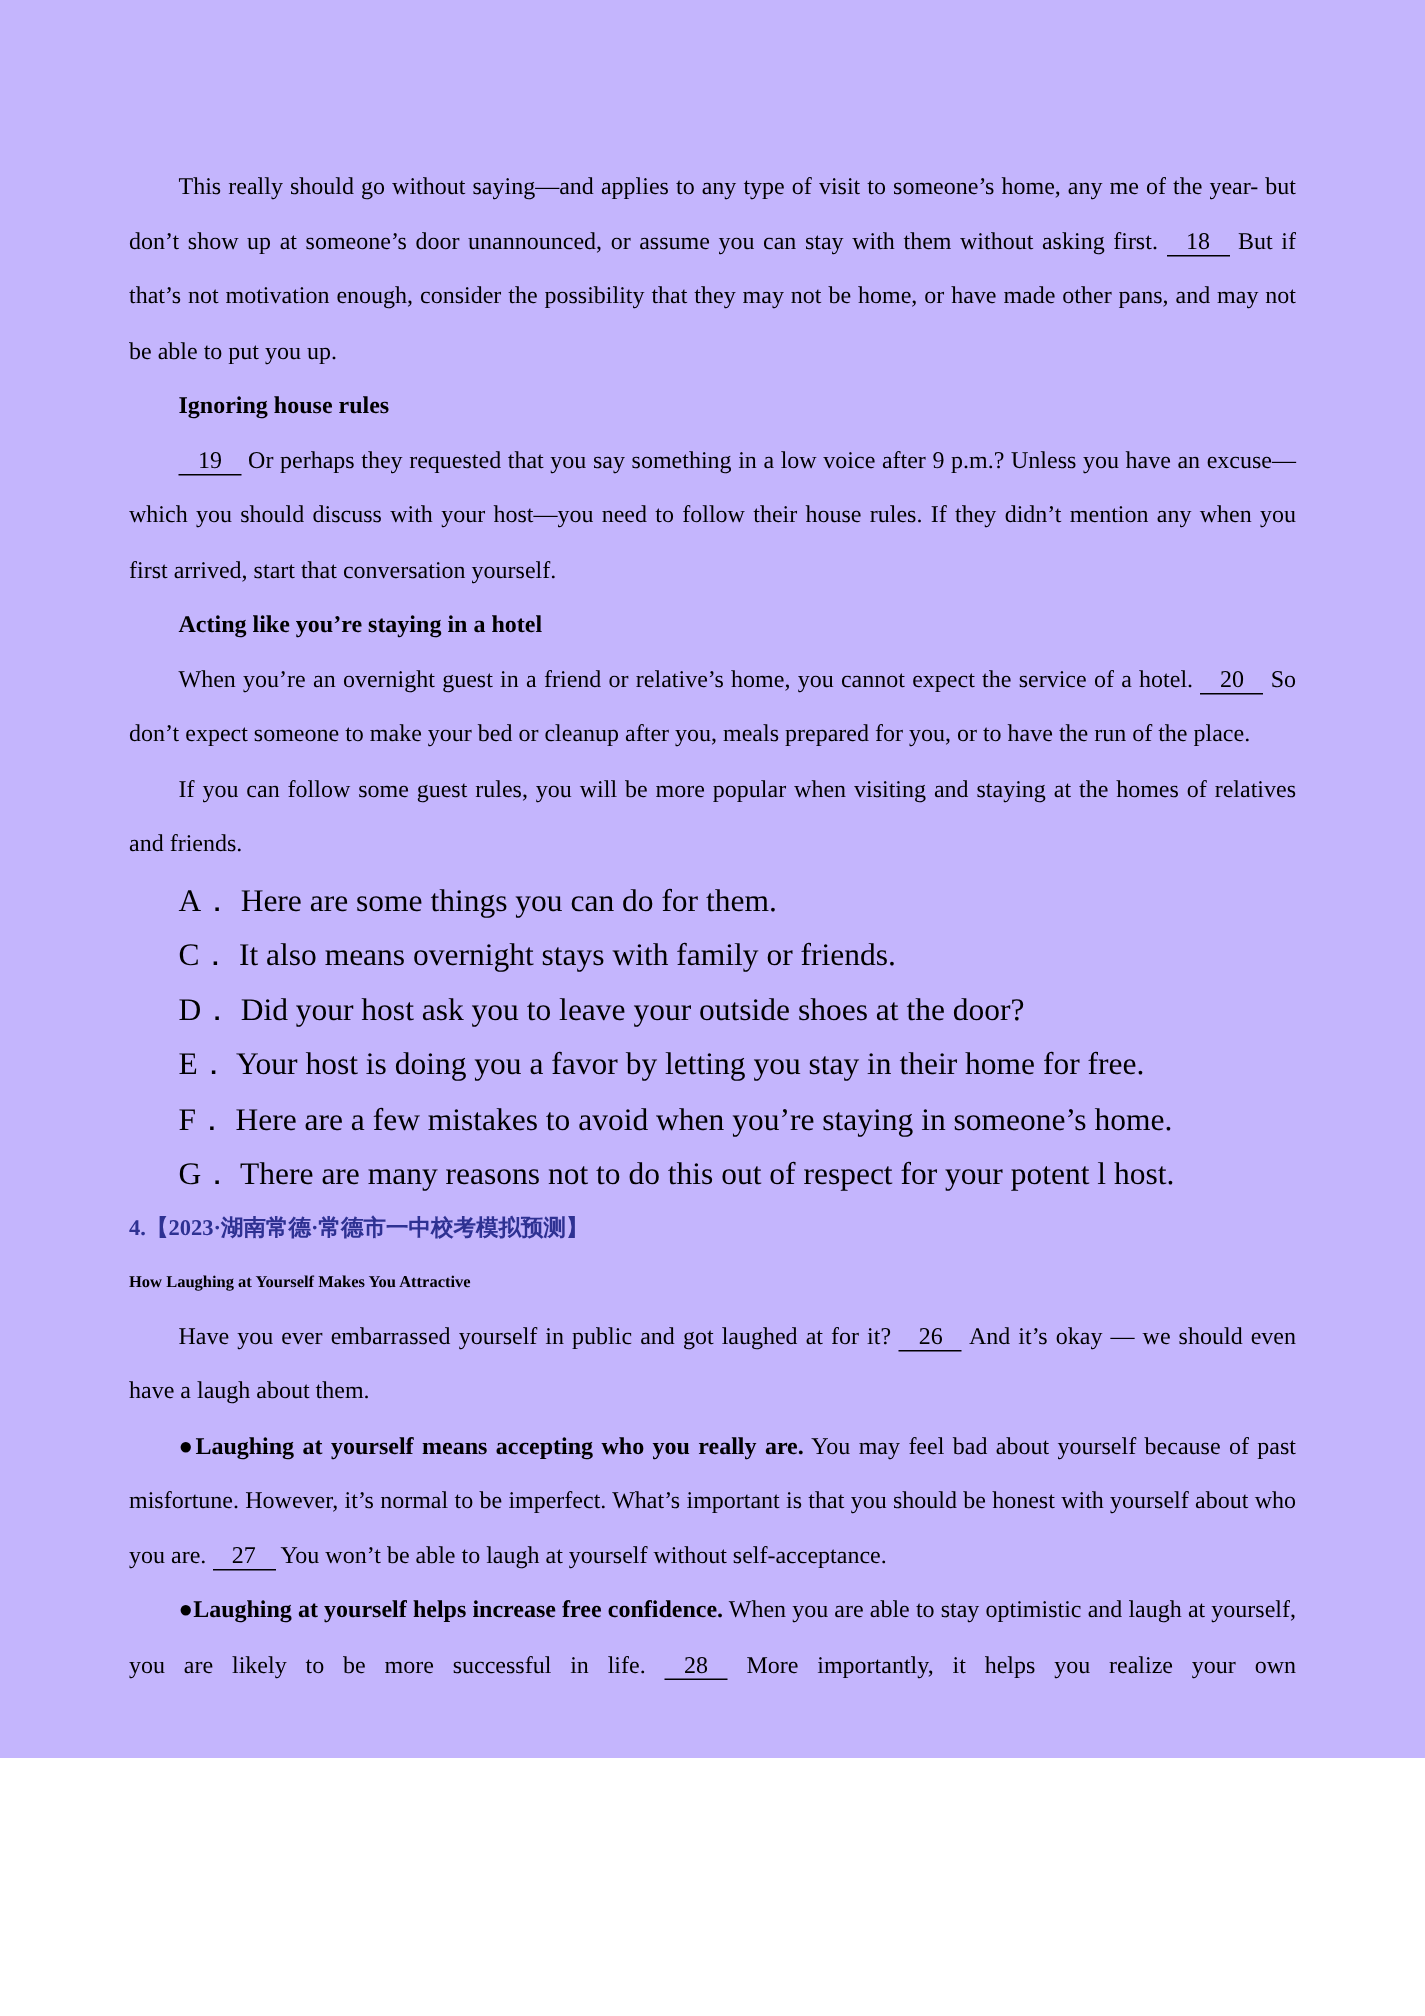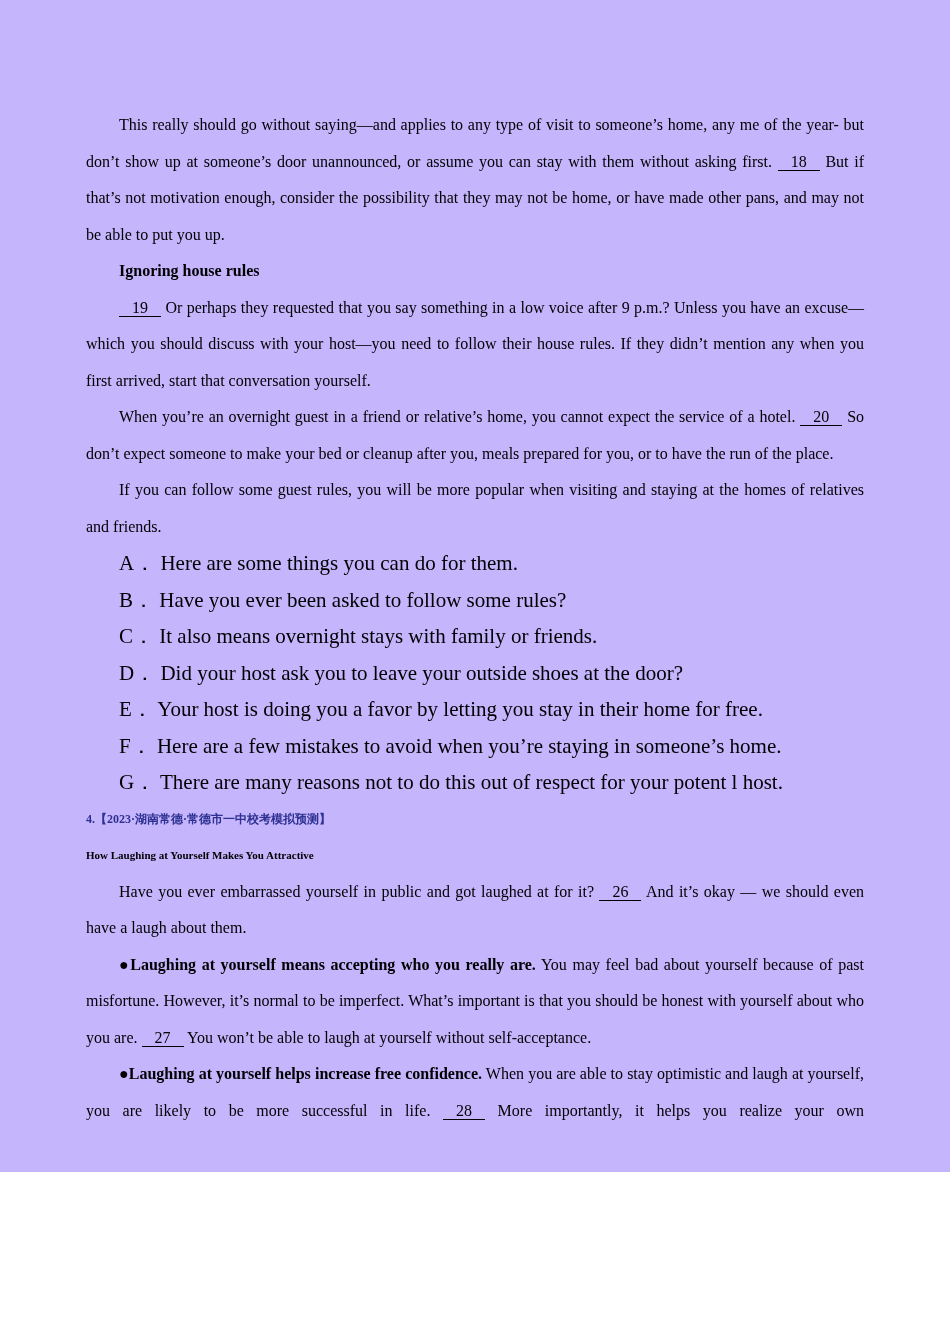--- a/index.html
+++ b/index.html
@@ -35,21 +35,21 @@
   .heading {
     margin: 0;
     font-size: 16px;
     line-height: 36.5px;
     font-weight: bold;
     text-indent: 33px;
     text-align: left;
   }
   .section-heading {
     margin: 0;
-    font-size: 12px;
+    font-size: 15px;
     line-height: 36.5px;
     font-weight: bold;
     text-indent: 0;
     color: #2e3192;
     text-align: left;
   }
   .doc-title {
     margin: 0;
     font-size: 11px;
     line-height: 36.5px;
@@ -85,36 +85,33 @@
     <span>But if that’s not motivation enough, consider the possibility that they may not be home, or have made other pans, and may not be able to put you up.</span>
   </p>
 
   <p class="heading">Ignoring house rules</p>
 
   <p class="para">
     <span class="blank">19</span>
     <span>Or perhaps they requested that you say something in a low voice after 9 p.m.? Unless you have an excuse—which you should discuss with your host—you need to follow their house rules. If they didn’t mention any when you first arrived, start that conversation yourself.</span>
   </p>
 
+  <p class="heading">Acting like you’re staying in a hotel</p>
 
   <p class="para">
     <span>When you’re an overnight guest in a friend or relative’s home, you cannot expect the service of a hotel.</span>
     <span class="blank">20</span>
     <span>So don’t expect someone to make your bed or cleanup after you, meals prepared for you, or to have the run of the place.</span>
   </p>
 
   <p class="para">If you can follow some guest rules, you will be more popular when visiting and staying at the homes of relatives and friends.</p>
 
   <p class="option-row">
     <span>A．</span>
     <span>Here are some things you can do for them.</span>
-  </p>
-  <p class="option-row">
-    <span>B．</span>
-    <span>Have you ever been asked to follow some rules?</span>
   </p>
   <p class="option-row">
     <span>C．</span>
     <span>It also means overnight stays with family or friends.</span>
   </p>
   <p class="option-row">
     <span>D．</span>
     <span>Did your host ask you to leave your outside shoes at the door?</span>
   </p>
   <p class="option-row">

